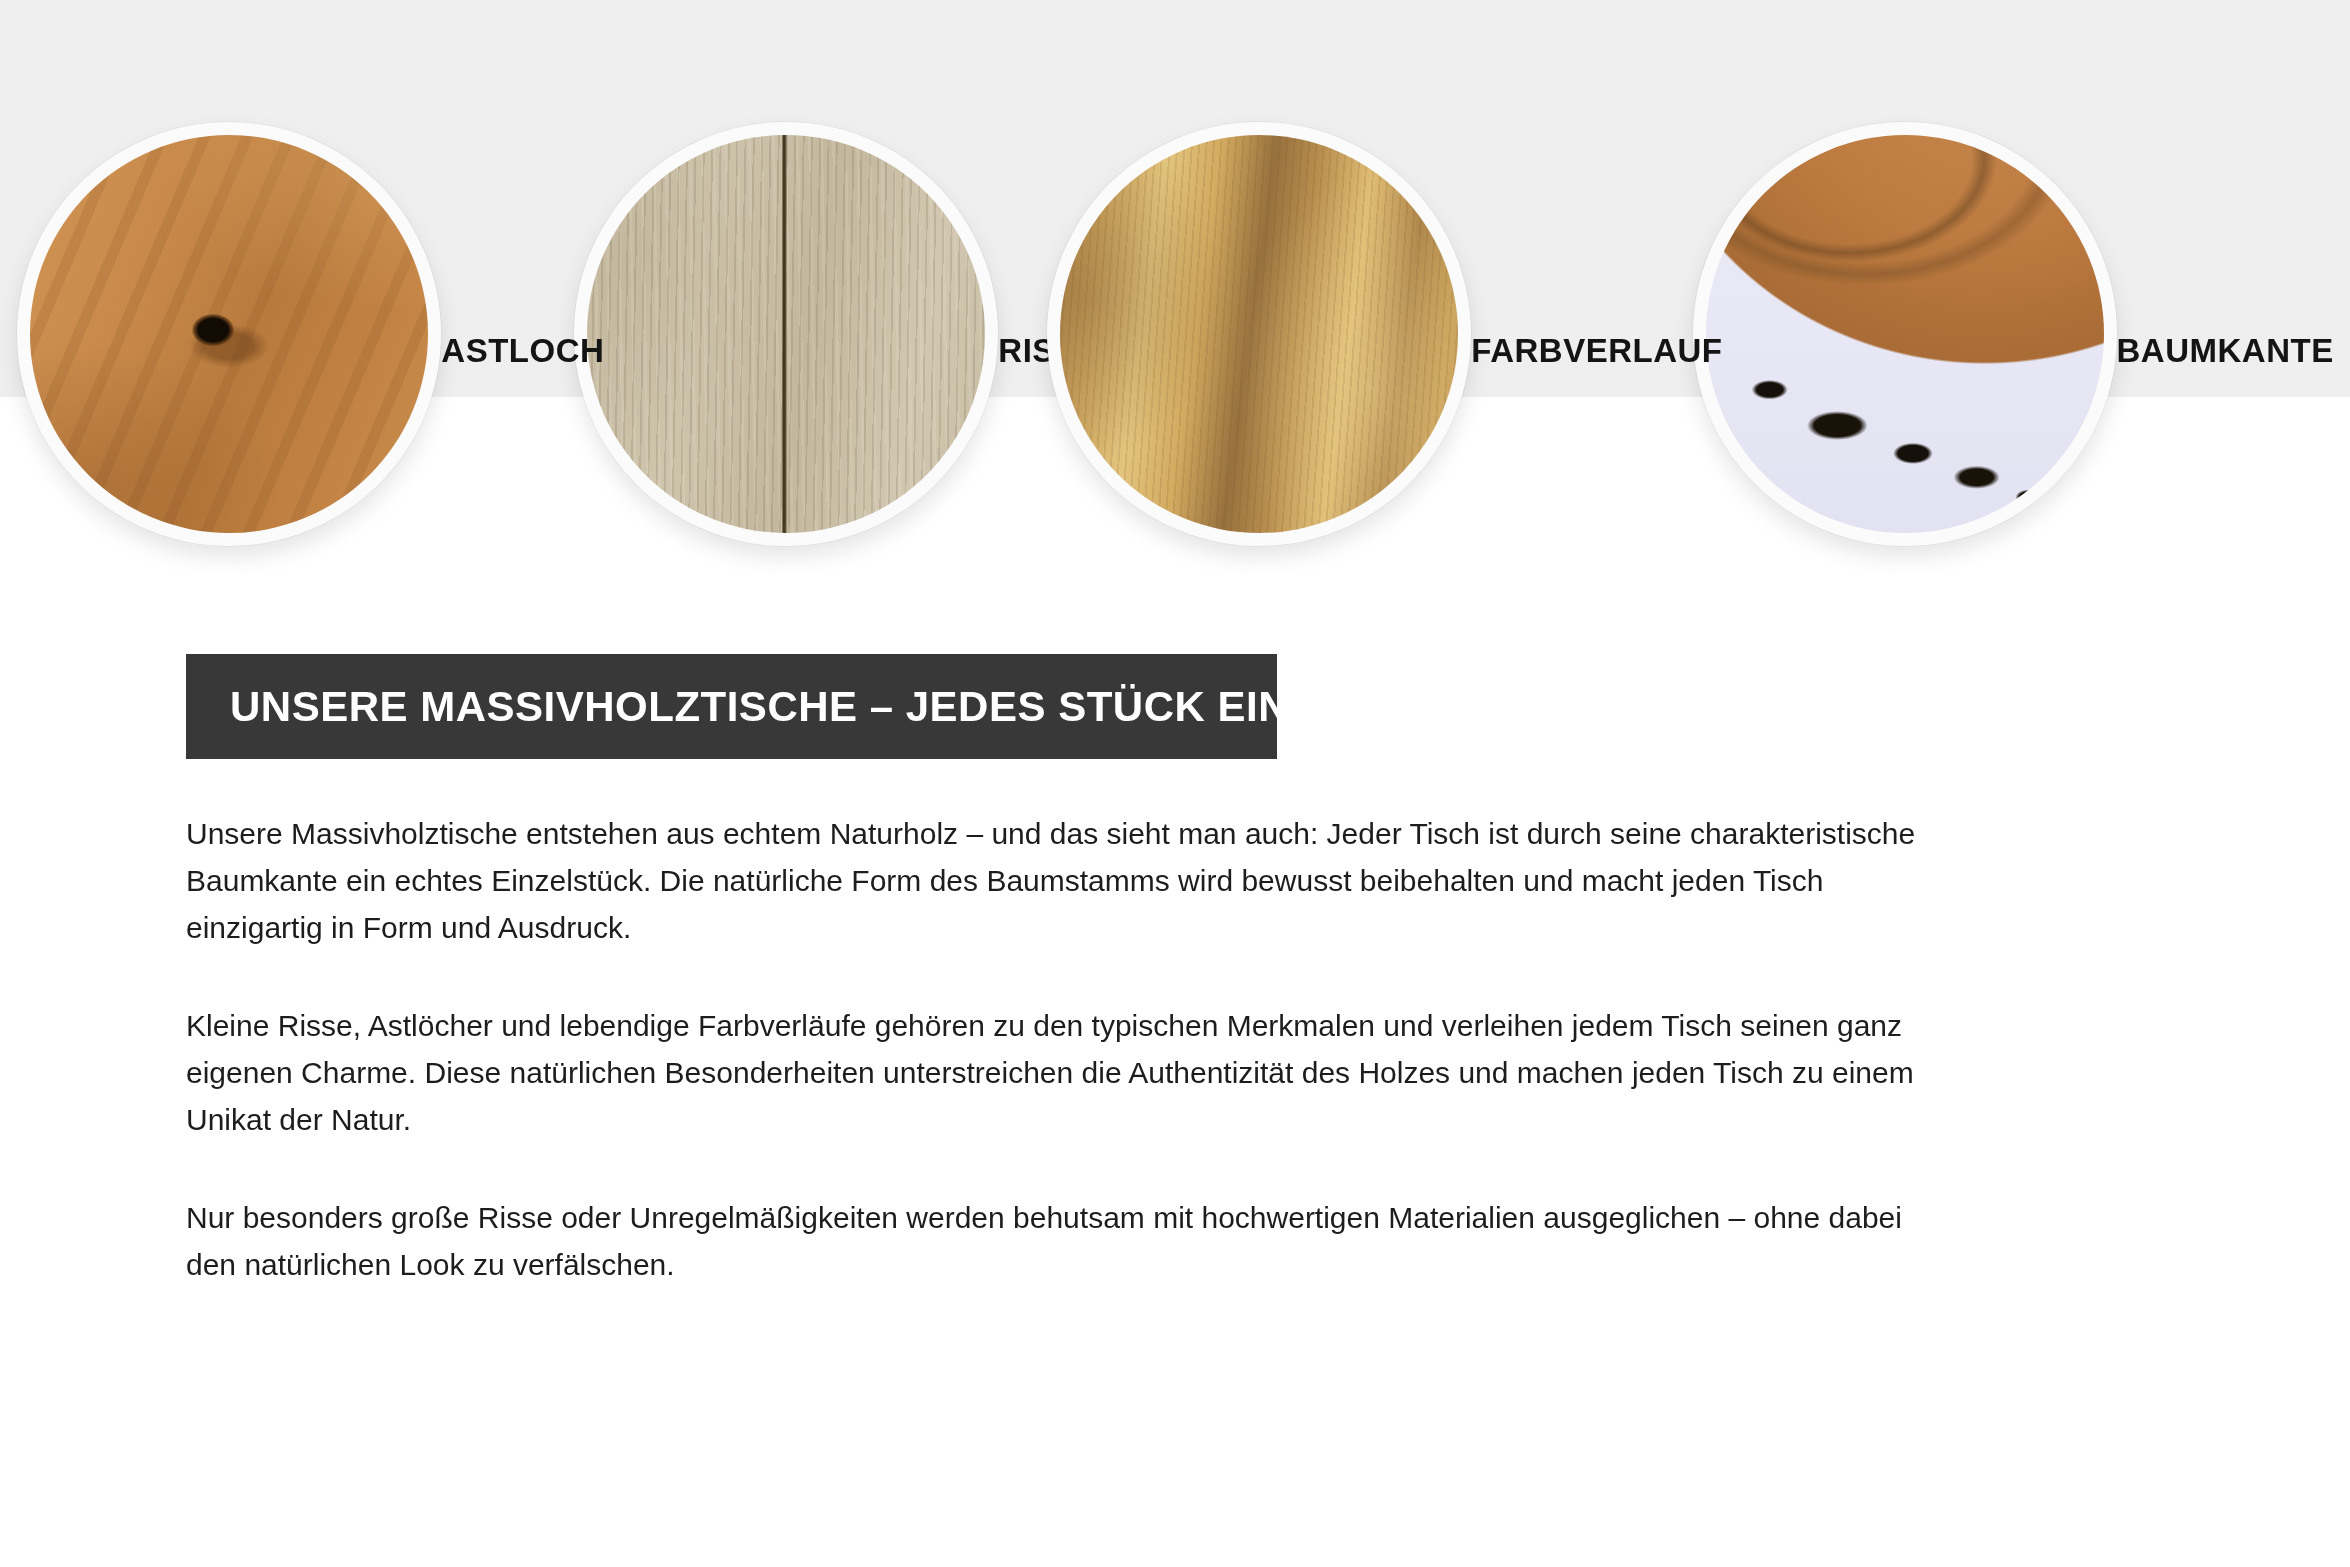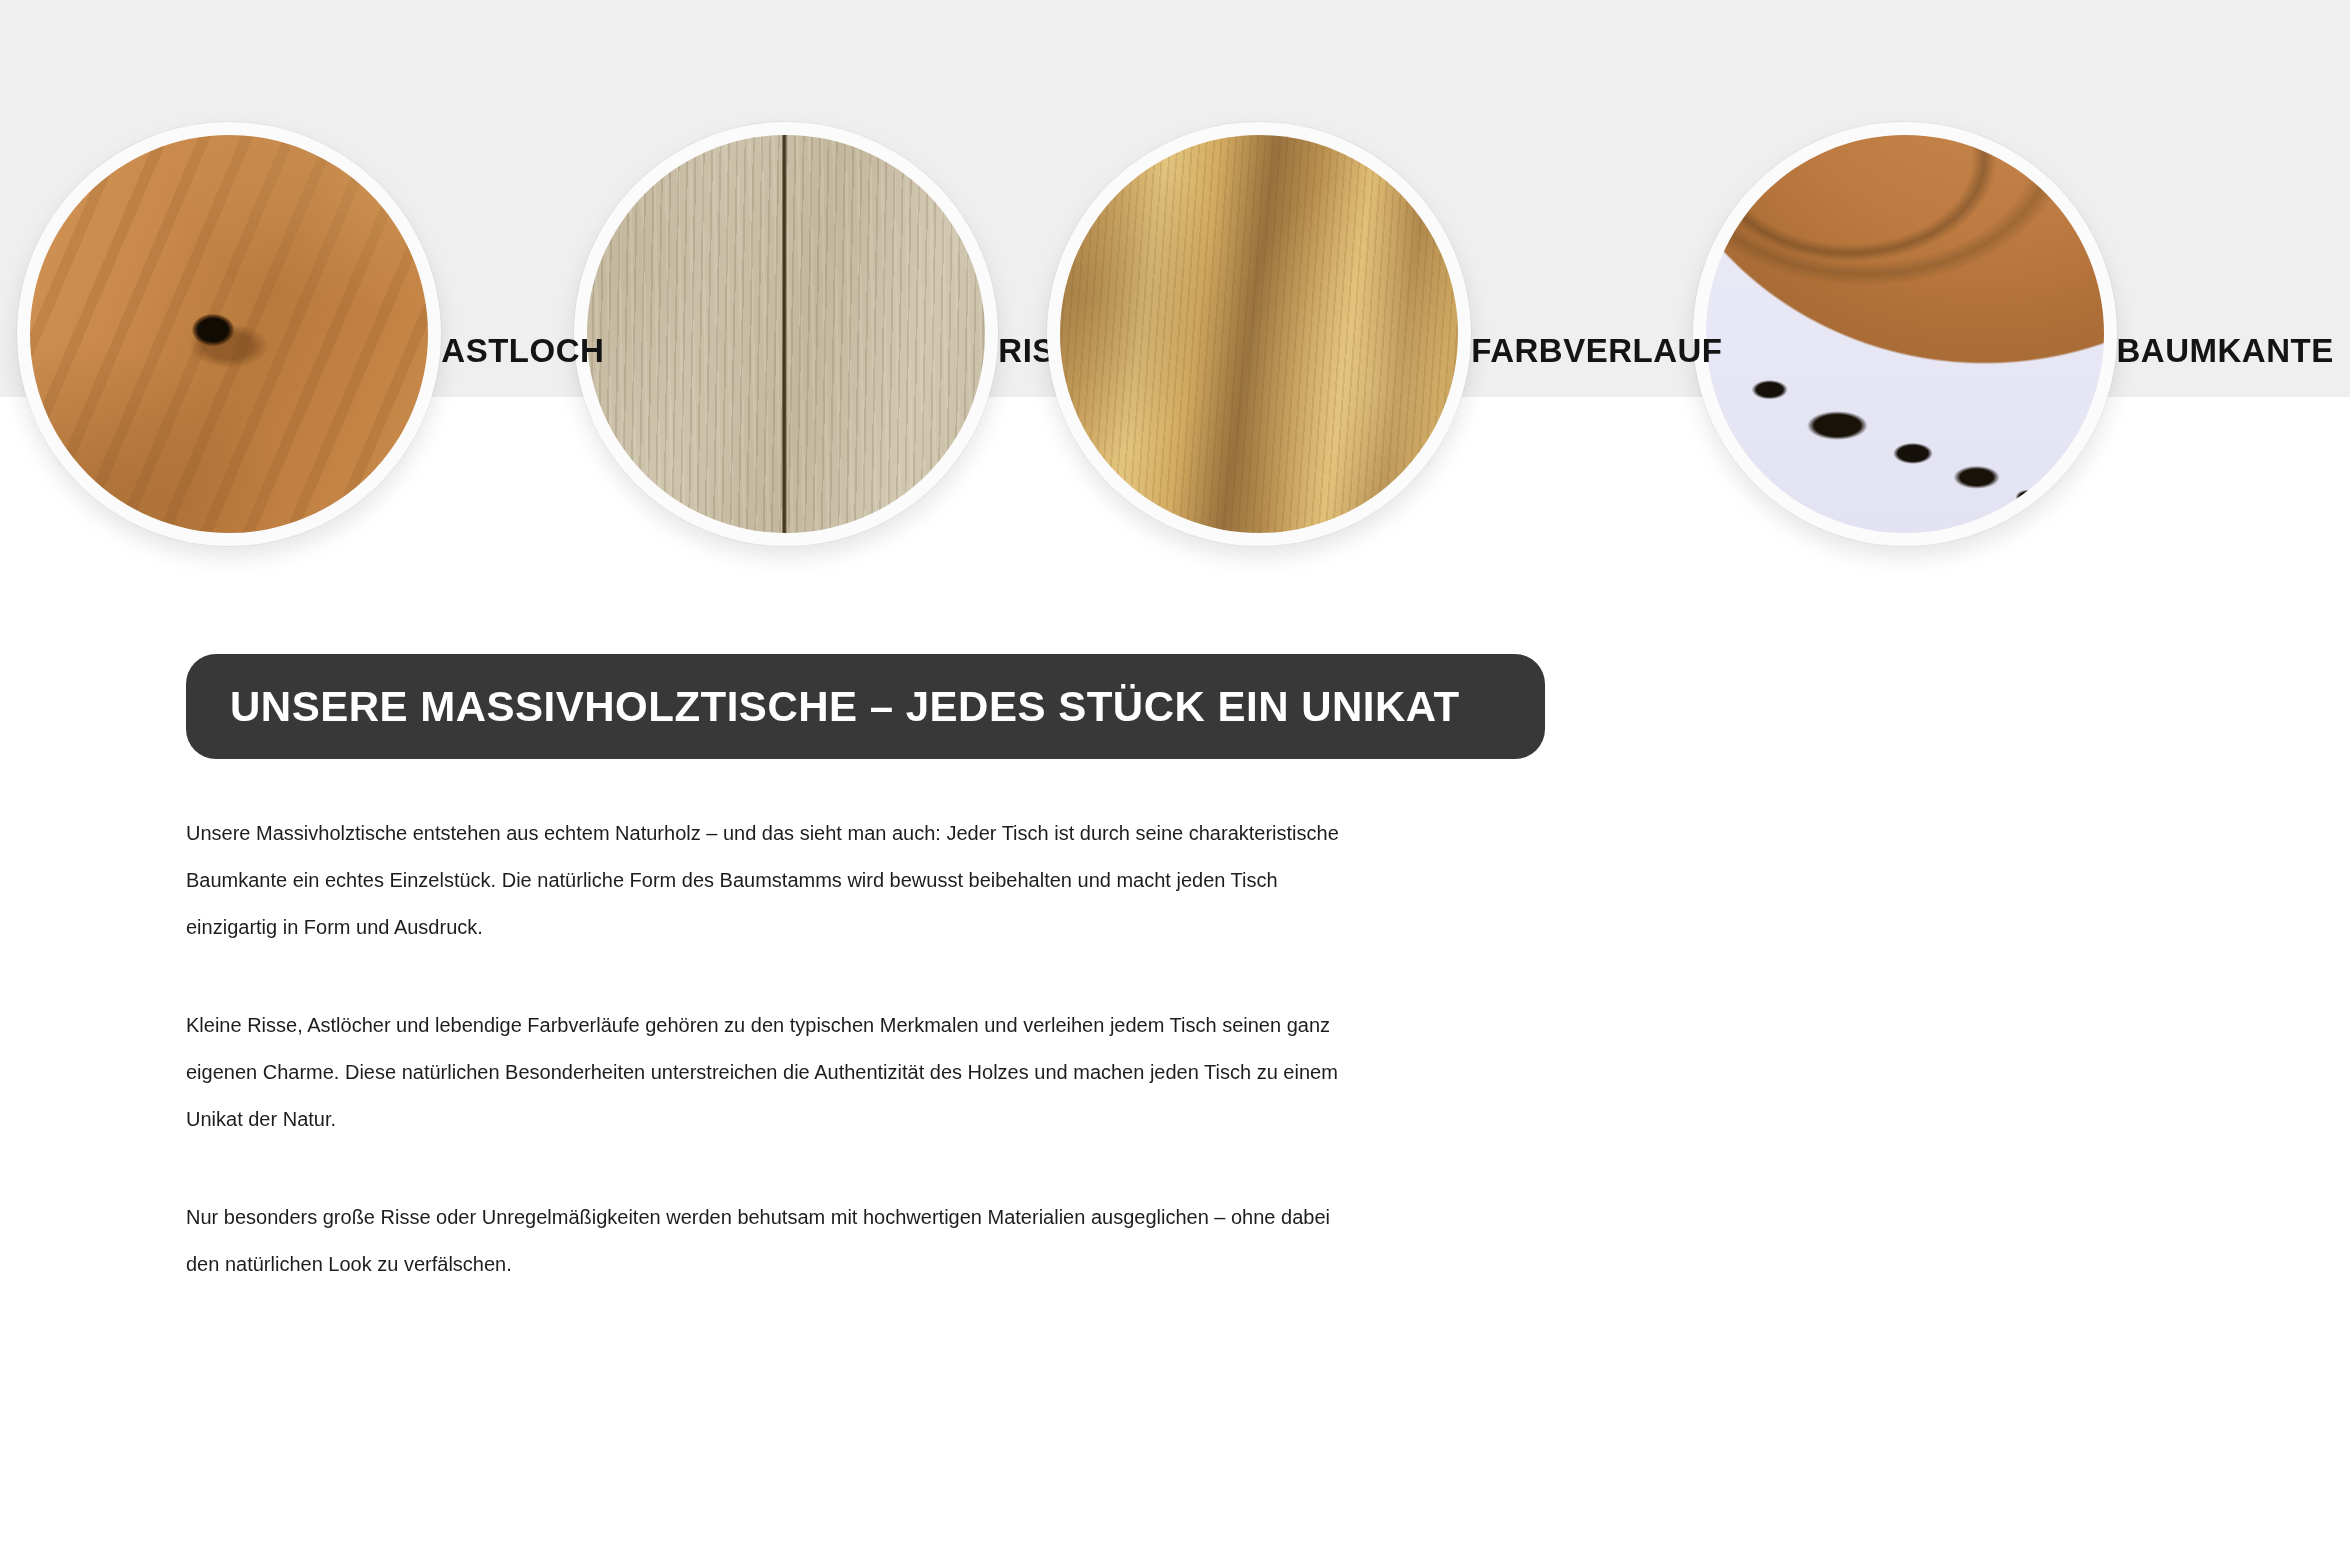--- a/index.html
+++ b/index.html
@@ -97,38 +97,37 @@
     margin-top:33px;
     font-size:33px;
     font-weight:700;
     letter-spacing:0.5px;
     color:#141414;
     text-align:center;
   }
   .content { position:relative; margin-left:186px; margin-right:181px; }
   .heading-box {
     margin-top:108px;
-    width:1359px; height:105px;
+    width:1091px; height:105px;
     background:#383838;
     display:flex;
     align-items:center;
     padding-left:44px;
     padding-right:44px;
-    border-radius:30px;
   }
   .heading-text {
     color:#ffffff;
     font-size:42px;
     font-weight:700;
     letter-spacing:0.5px;
     white-space:nowrap;
   }
   .body-text { margin-top:51px; }
   .para {
-    font-size:20px;
+    font-size:30px;
     line-height:47px;
     color:#1d1d1d;
     white-space:pre-line;
   }
   .para + .para { margin-top:51px; }
 </style>
 </head>
 <body>
 
 <div class="page">

